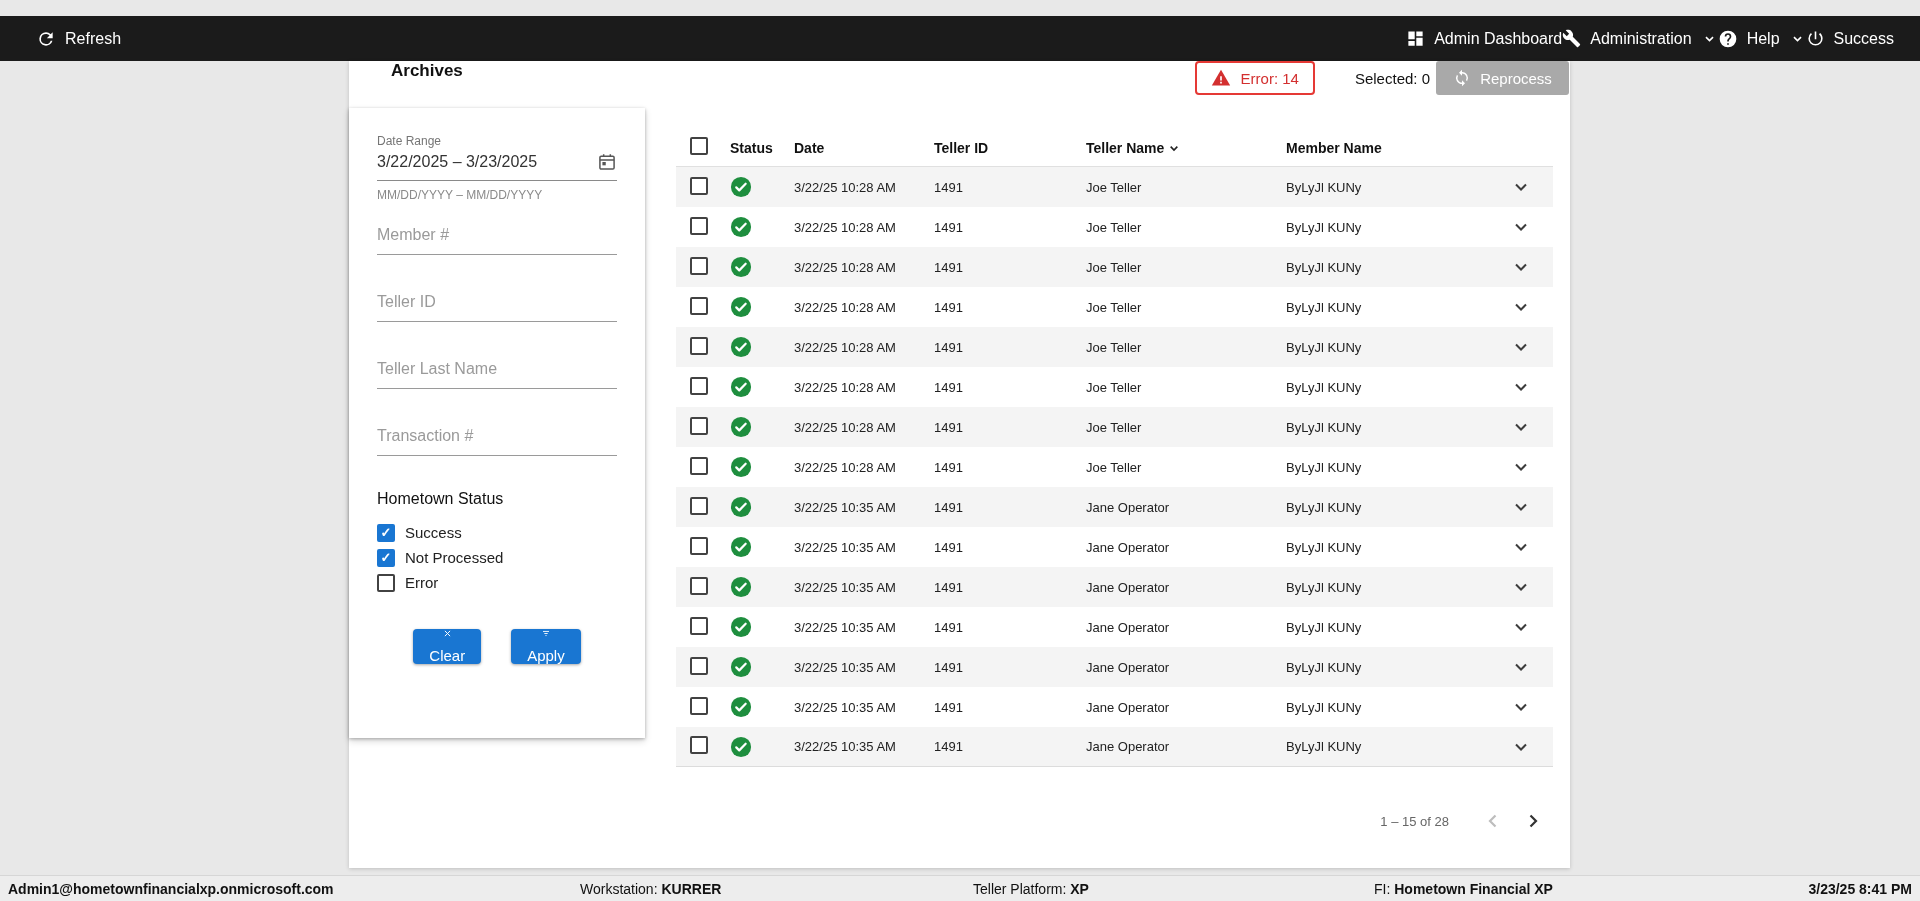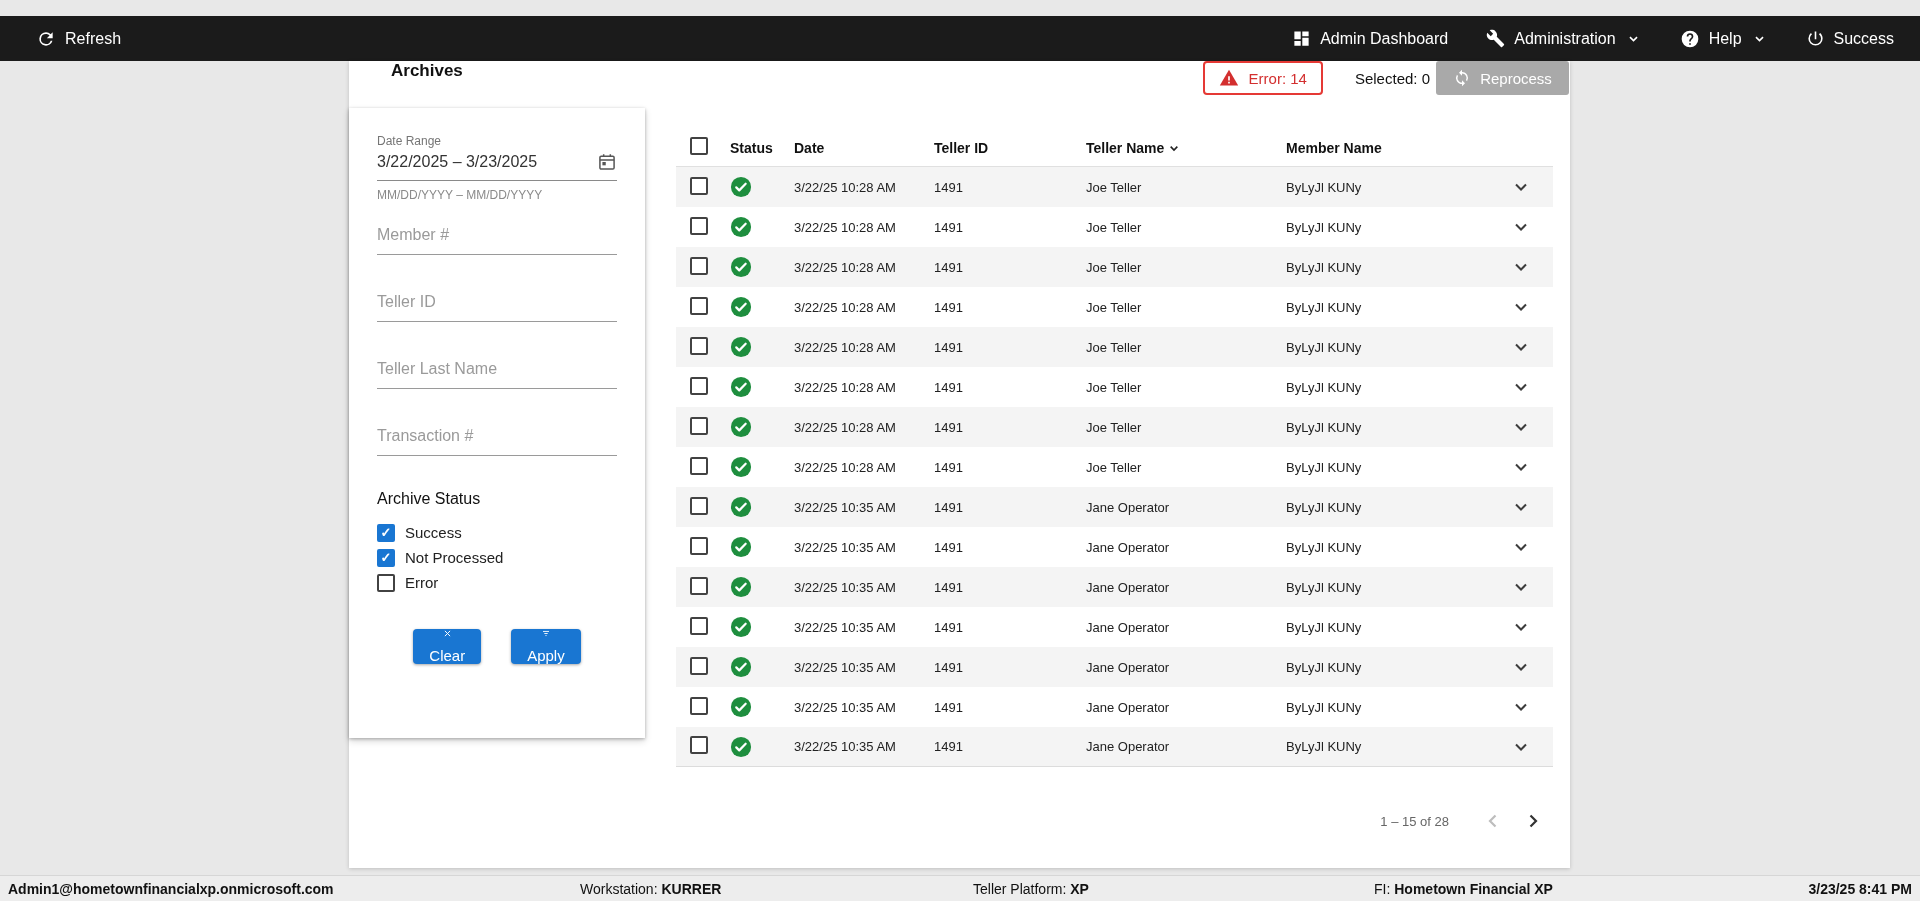--- a/index.html
+++ b/index.html
@@ -17,37 +17,37 @@
   .topbar {
     position:absolute; top:16px; left:0; right:0; height:45px;
     background:#1b1b1b; color:#fff;
     display:flex; align-items:center;
     padding:0 26px 0 36px;
   }
   .nav-item {
     display:flex; align-items:center; gap:9px;
     font-size:16px; cursor:pointer; white-space:nowrap;
   }
-  .topbar-right { margin-left:auto; display:flex; align-items:center; gap:38px; }
+  .topbar-right { margin-left:auto; display:flex; align-items:center; }
 
   
   .main-card {
     position:absolute; left:349px; top:61px; width:1221px; height:807px;
     background:#fff;
     box-shadow:0 1px 4px rgba(0,0,0,.18);
   }
   .toolbar { display:flex; align-items:flex-start; height:47px; padding-left:42px; }
   .page-title { font-size:17px; font-weight:bold; color:#111; }
   .toolbar-right { margin-left:auto; display:flex; align-items:center; }
   .error-btn {
     display:flex; align-items:center; gap:10px;
     height:34px; padding:0 14px;
     background:#fff; border:2px solid #e53935; border-radius:4px;
     color:#d32f2f; font-size:15px; font-family:inherit; cursor:pointer;
-    margin-right:32px;
+    margin-right:40px;
   }
   .selected-label { font-size:15px; color:#111; margin-right:6px; }
   .reprocess-btn {
     display:flex; align-items:center; justify-content:center; gap:9px;
     width:133px; height:34px; margin-right:1px;
     background:#a9a9a9; border:none; border-radius:3px;
     color:#fff; font-size:15px; font-family:inherit; cursor:default;
   }
 
   .content { display:flex; align-items:flex-start; }
@@ -226,21 +226,21 @@
       <div class="text-field">
         <input type="text" placeholder="Teller ID" style="">
       </div>
       <div class="text-field">
         <input type="text" placeholder="Teller Last Name" style="">
       </div>
       <div class="text-field">
         <input type="text" placeholder="Transaction #" style="">
       </div>
 
-      <div class="section-heading">Archive Status</div>
+      <div class="section-heading">Hometown Status</div>
       <div class="cb-list">
   <div class="cb-row">
     <span class="cb checked"></span>
     <span class="cb-label">Success</span>
   </div>
 
   <div class="cb-row">
     <span class="cb checked"></span>
     <span class="cb-label">Not Processed</span>
   </div>

